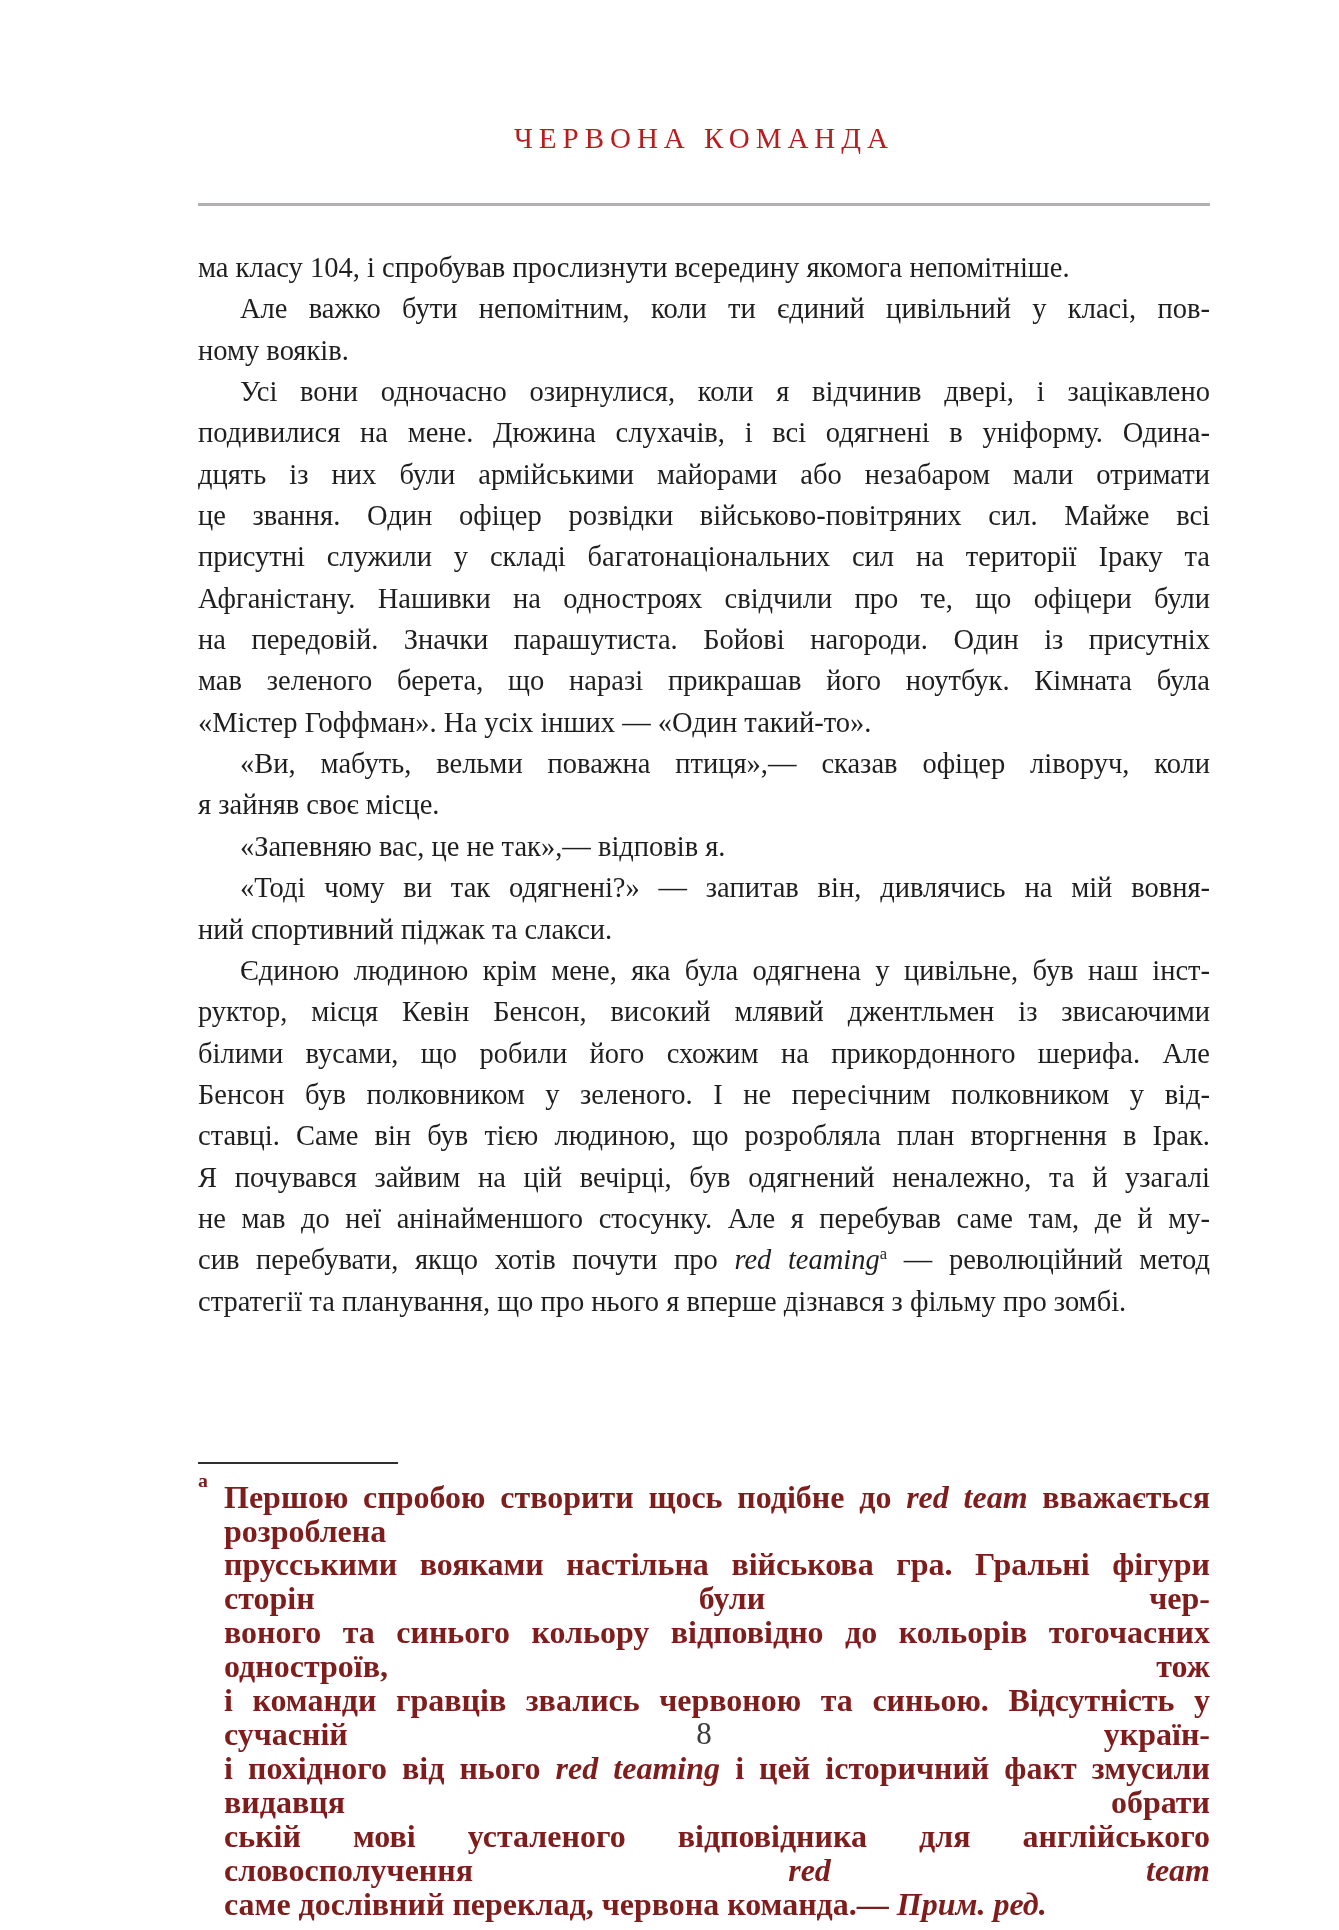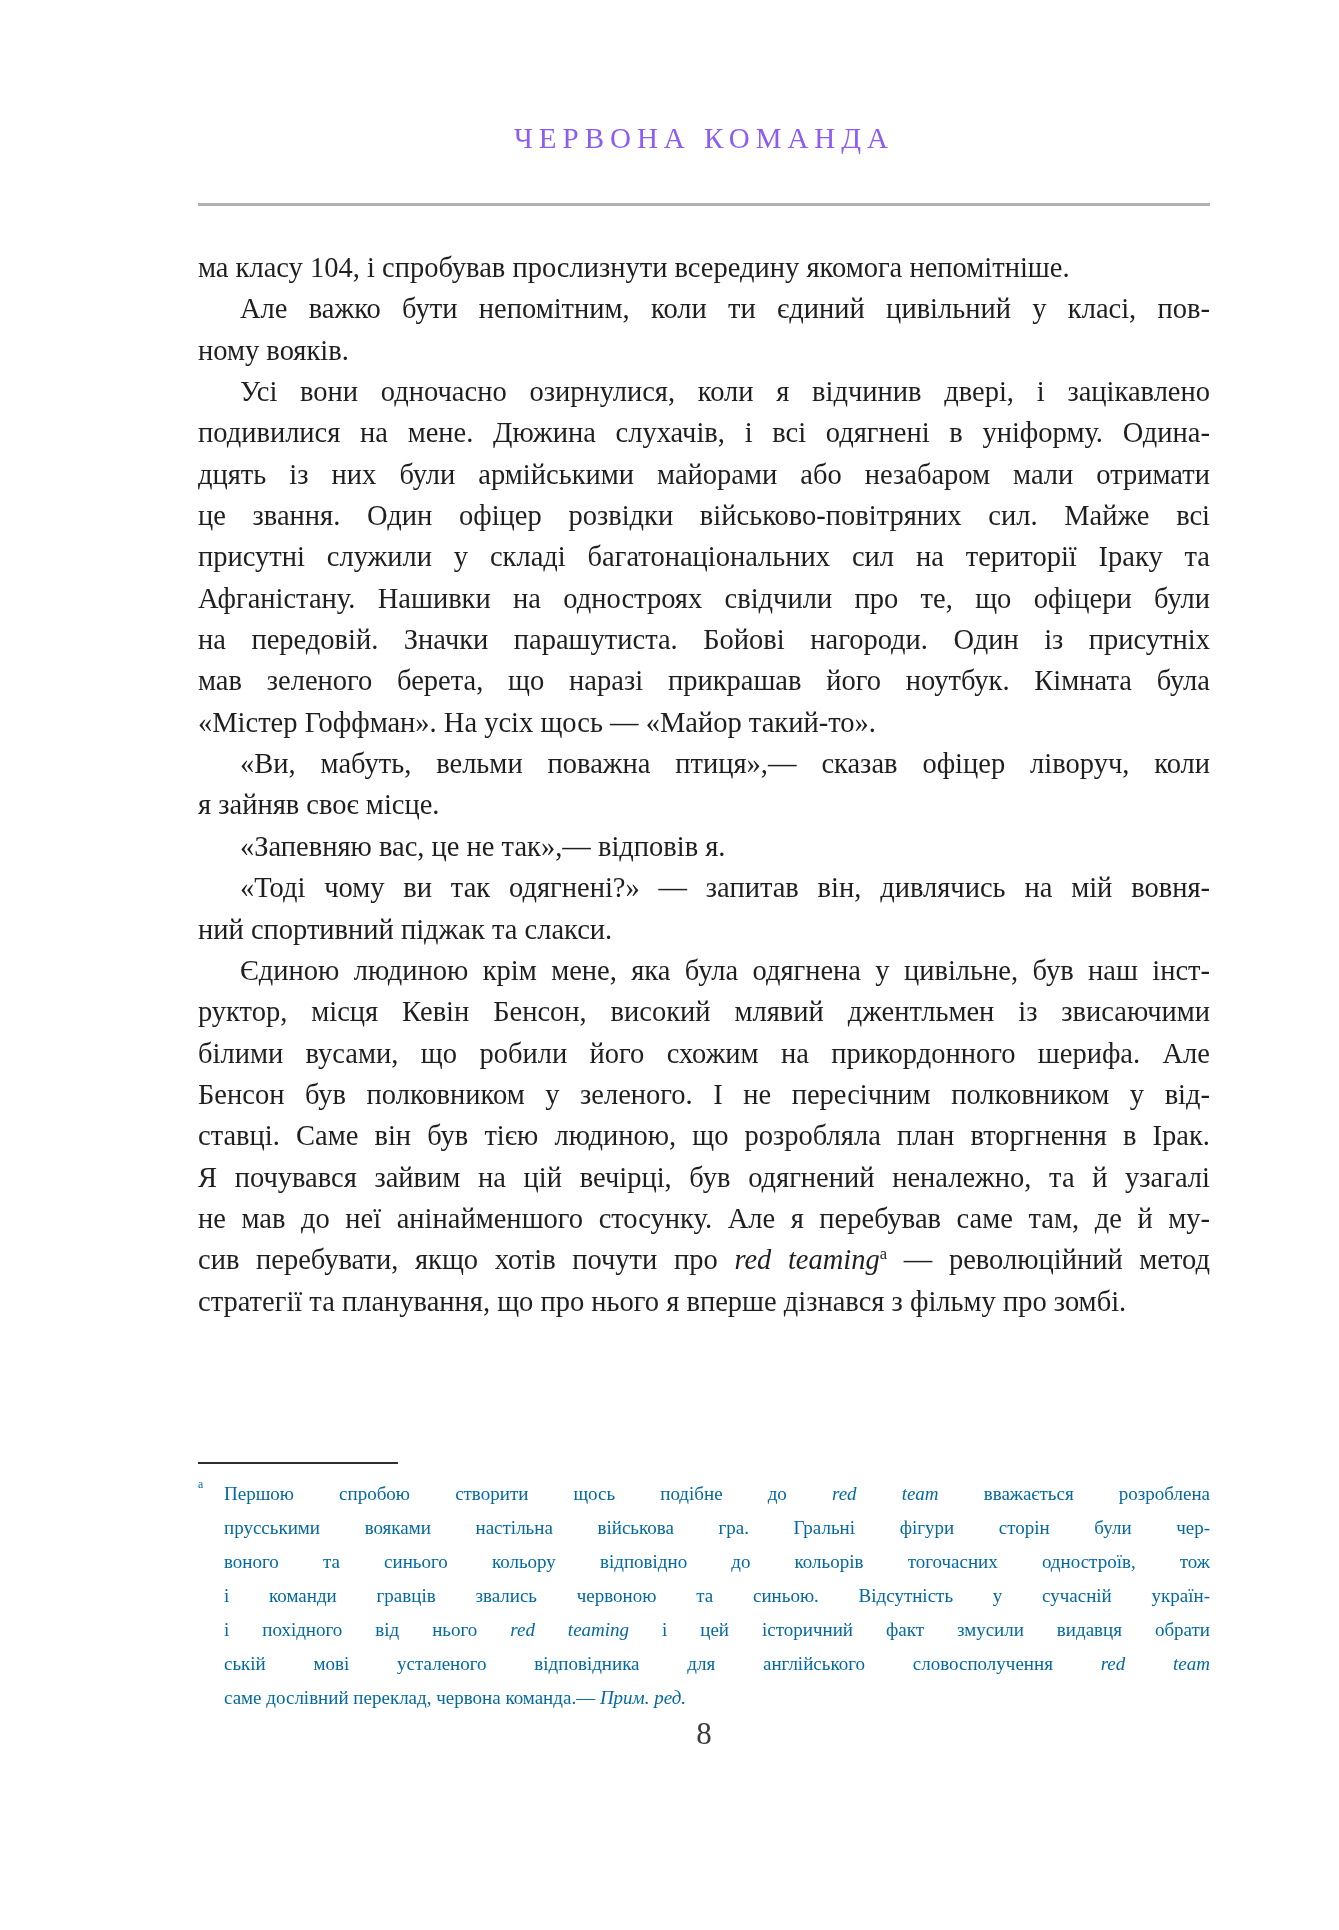--- a/index.html
+++ b/index.html
@@ -20,21 +20,21 @@
     height: 100%;
   }
   .running-header {
     position: absolute;
     top: 122px;
     left: 0;
     width: 100%;
     text-align: center;
     font-size: 29px;
     letter-spacing: 6px;
-    color: #8b5cf6;
+    color: #b91c1c;
     white-space: nowrap;
   }
   .header-rule {
     position: absolute;
     top: 203px;
     left: 0;
     width: 100%;
     height: 3px;
     background: #b2b0b0;
   }
@@ -68,23 +68,24 @@
     height: 2px;
     background: #2f2f2f;
   }
   .footnote {
     position: absolute;
     top: 1473px;
     left: 0;
     width: 100%;
     padding-left: 26px;
     box-sizing: border-box;
-    font-size: 19px;
+    font-size: 32px;
     line-height: 33.9px;
-    color: #0369a1;
+    color: #7f1d1d;
+    font-weight: bold;
   }
   .fn-line {
     text-align: justify;
     text-align-last: justify;
   }
   .fn-line.last { text-align-last: left; }
   .fn-marker {
     display: inline-block;
     width: 26px;
     margin-left: -26px;
@@ -120,21 +121,21 @@
         </div>
         <div class="para ind">
           <div class="line"><span>Усі вони одночасно озирнулися, коли я відчинив двері, і зацікавлено</span></div>
           <div class="line"><span>подивилися на мене. Дюжина слухачів, і всі одягнені в уніформу. Одина-</span></div>
           <div class="line"><span>дцять із них були армійськими майорами або незабаром мали отримати</span></div>
           <div class="line"><span>це звання. Один офіцер розвідки військово-повітряних сил. Майже всі</span></div>
           <div class="line"><span>присутні служили у складі багатонаціональних сил на території Іраку та</span></div>
           <div class="line"><span>Афганістану. Нашивки на одностроях свідчили про те, що офіцери були</span></div>
           <div class="line"><span>на передовій. Значки парашутиста. Бойові нагороди. Один із присутніх</span></div>
           <div class="line"><span>мав зеленого берета, що наразі прикрашав його ноутбук. Кімната була</span></div>
-          <div class="line last"><span>«Містер Гоффман». На усіх щось — «Майор такий-то».</span></div>
+          <div class="line last"><span>«Містер Гоффман». На усіх інших — «Один такий-то».</span></div>
         </div>
         <div class="para ind">
           <div class="line"><span>«Ви, мабуть, вельми поважна птиця»,— сказав офіцер ліворуч, коли</span></div>
           <div class="line last"><span>я зайняв своє місце.</span></div>
         </div>
         <div class="para ind">
           <div class="line last"><span>«Запевняю вас, це не так»,— відповів я.</span></div>
         </div>
         <div class="para ind">
           <div class="line"><span>«Тоді чому ви так одягнені?» — запитав він, дивлячись на мій вовня-</span></div>

